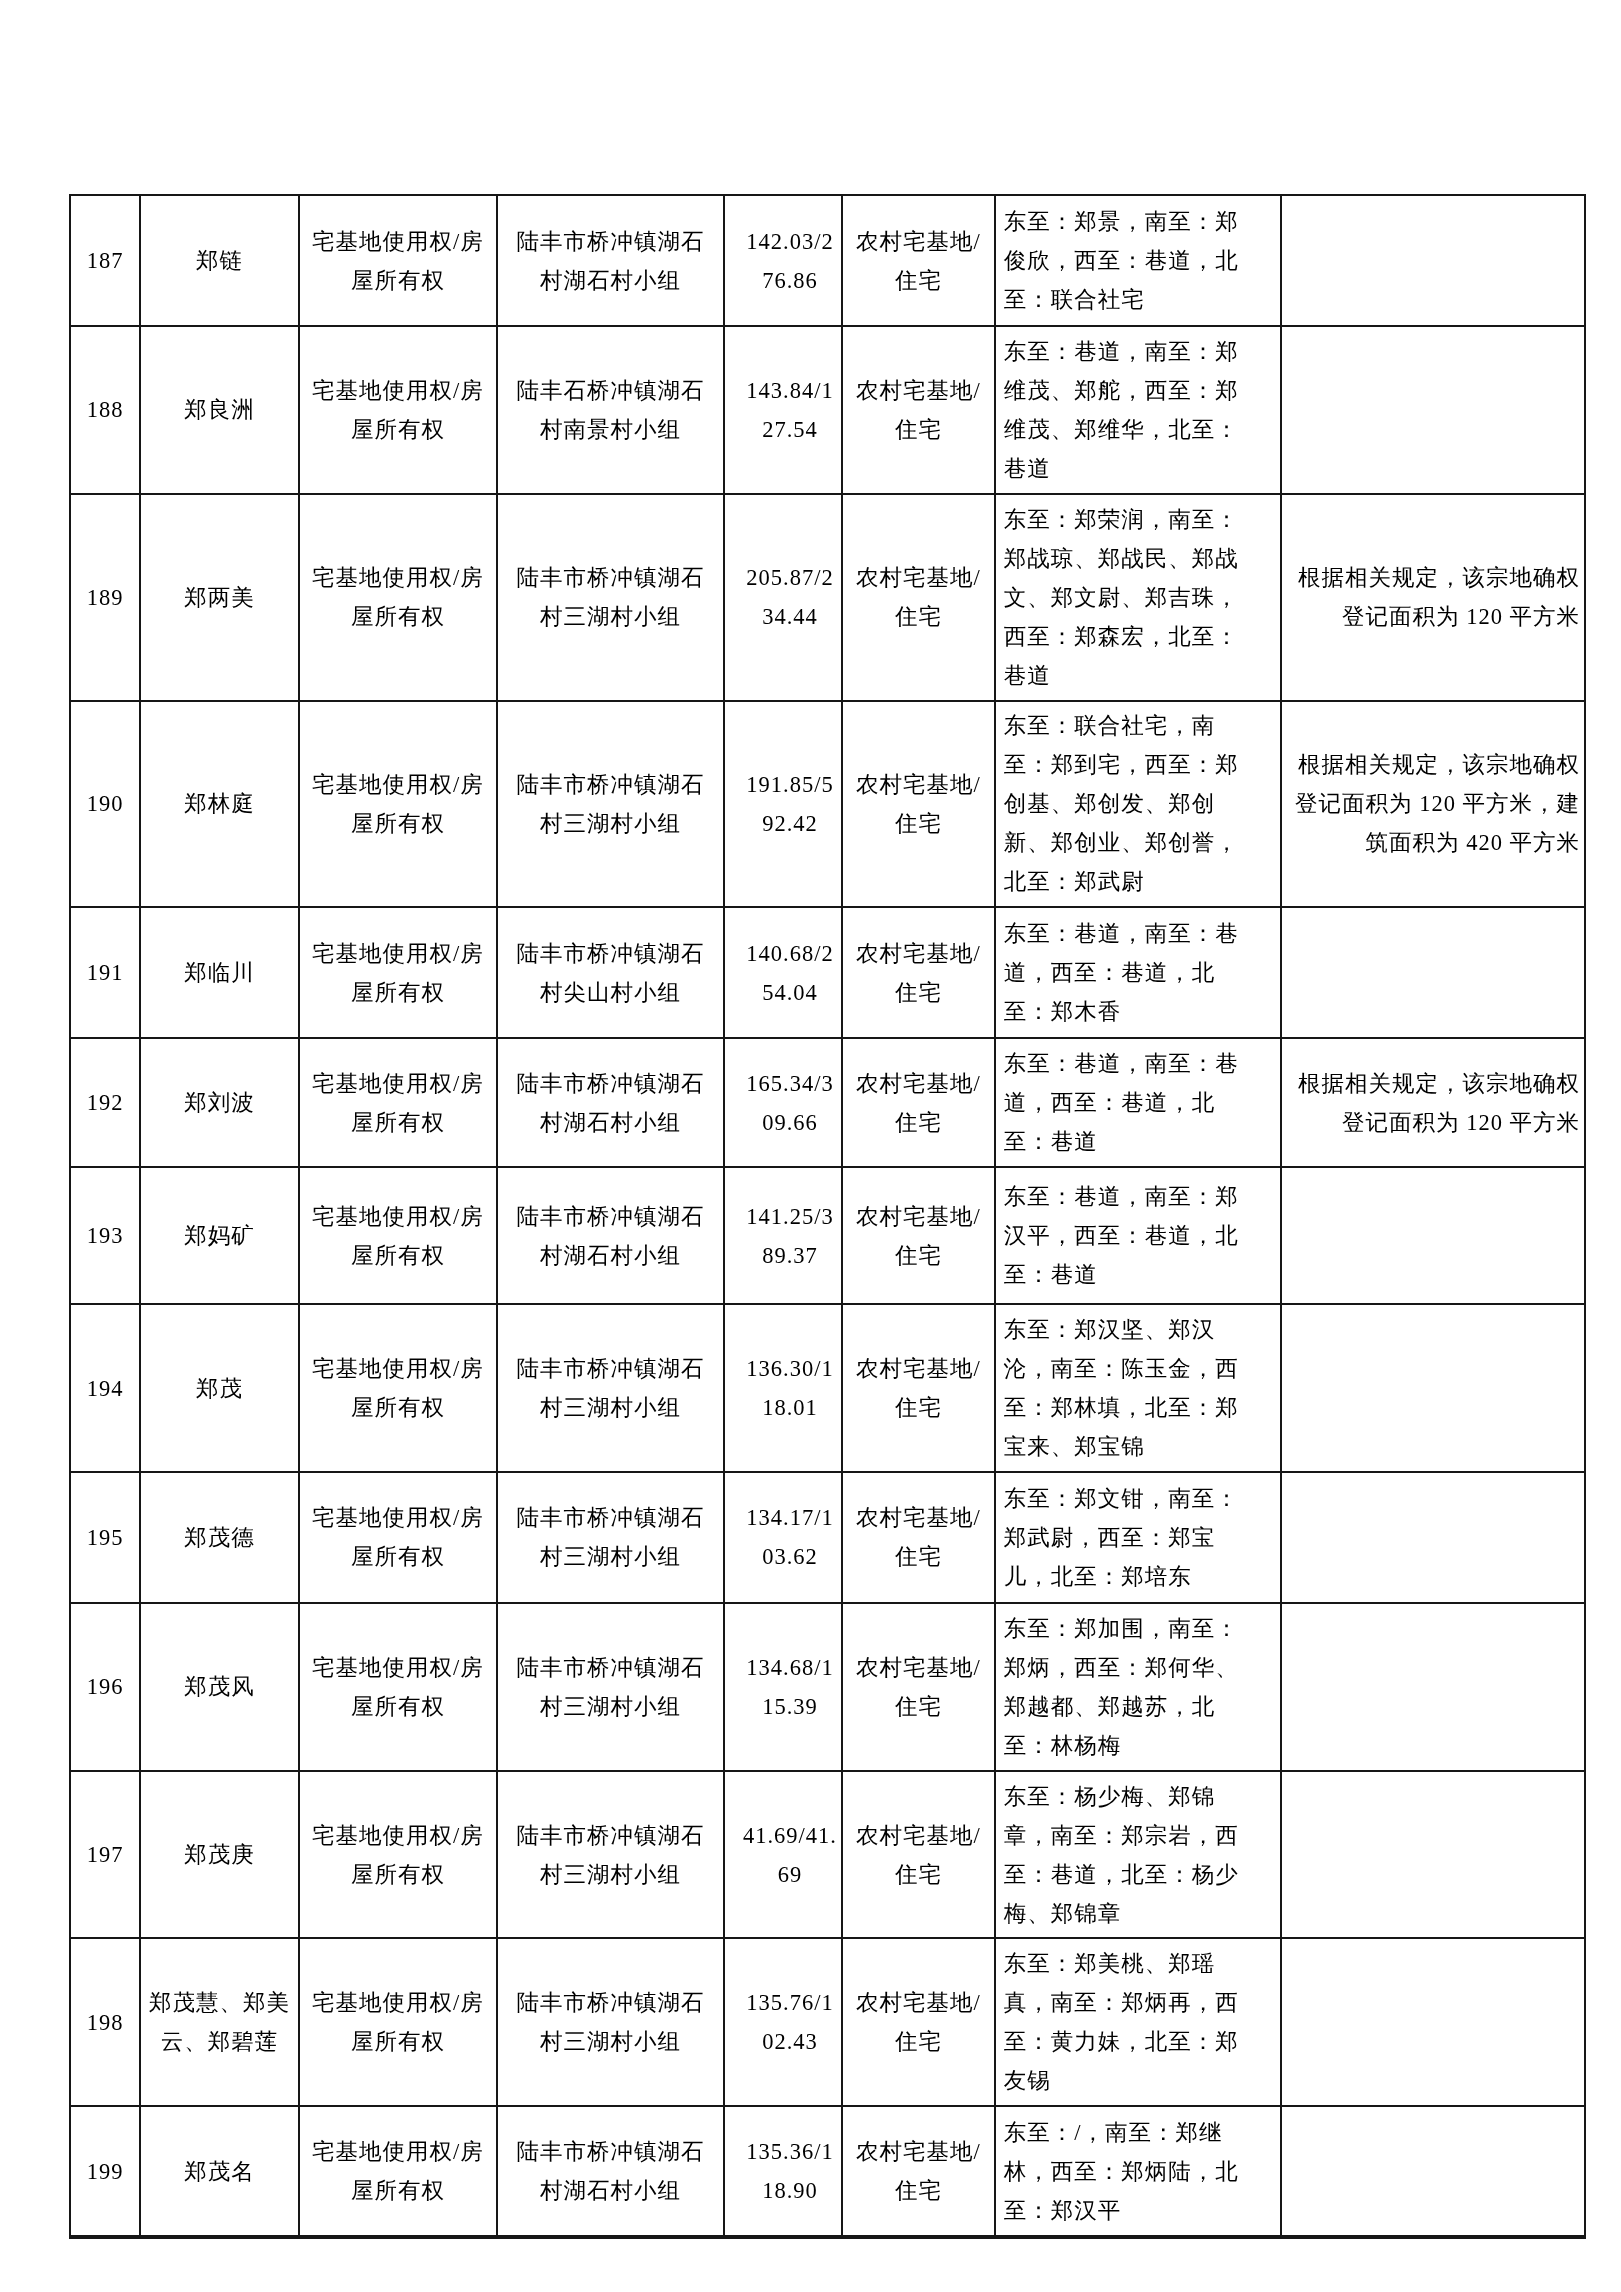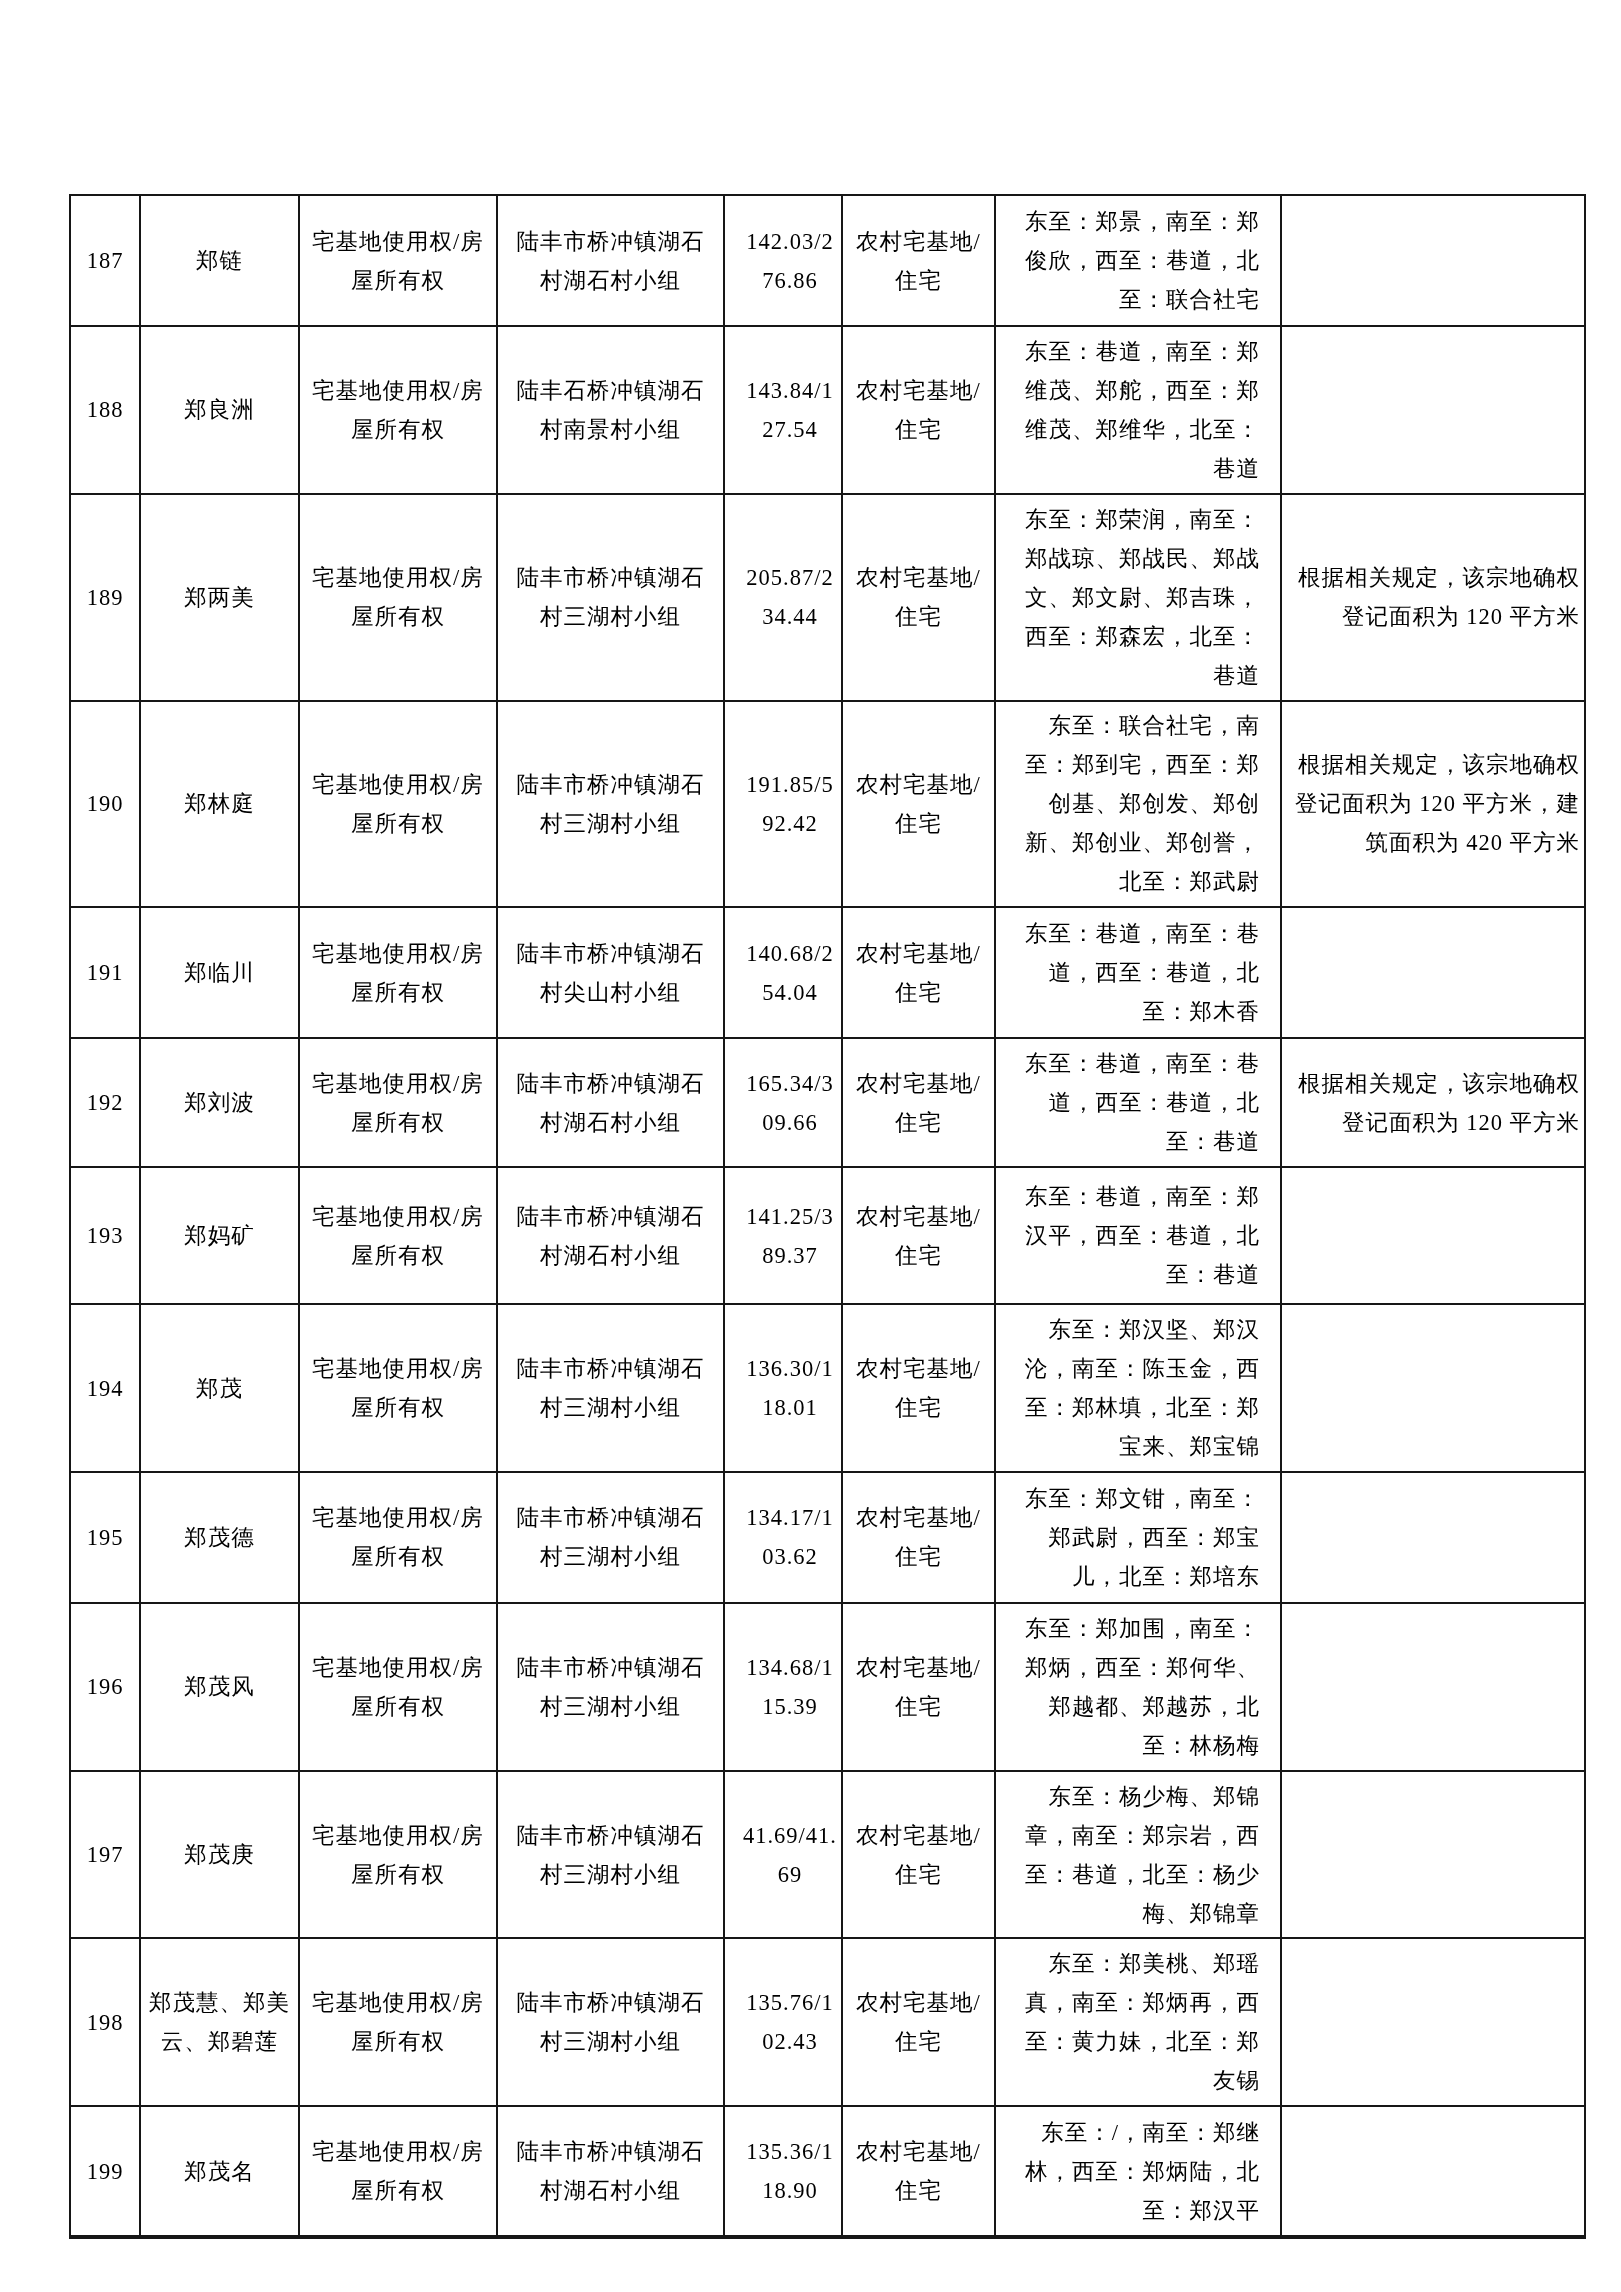--- a/index.html
+++ b/index.html
@@ -38,21 +38,21 @@
   .sheet-table tr.last-row td {
     border-bottom-width: 4.9px;
   }
   td.c-area {
     word-break: break-all;
     padding-left: 16px;
     padding-right: 2px;
     text-align: center;
   }
   td.c-boundary {
-    text-align: right;
+    text-align: left;
     word-break: break-all;
     padding-left: 7.8px;
     padding-right: 20px;
   }
   td.c-remark {
     word-break: break-all;
     padding-left: 3.9px;
     padding-right: 3.9px;
     text-align: right;
   }

